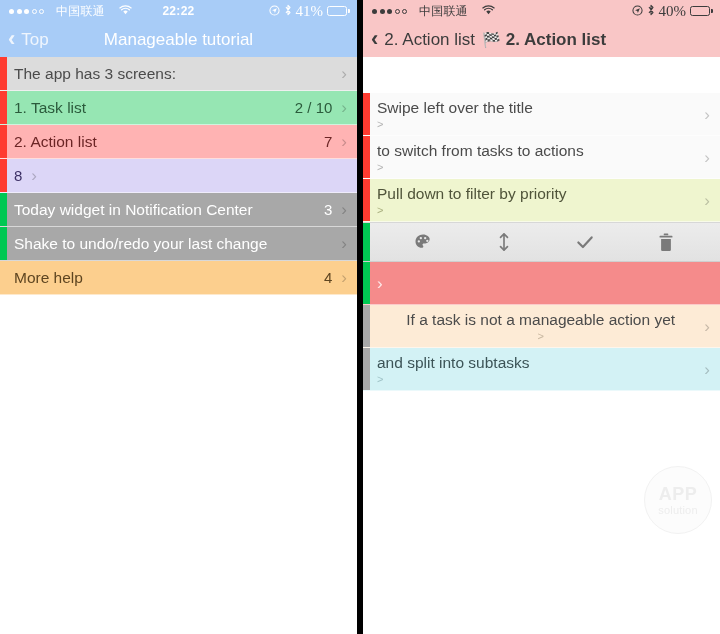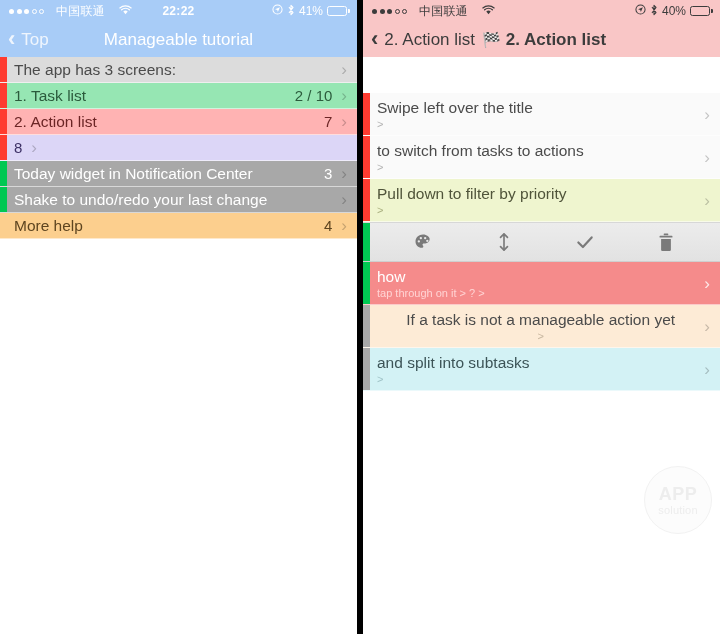--- a/index.html
+++ b/index.html
@@ -58,23 +58,24 @@
     font-size: 12px;
     font-weight: bold;
     letter-spacing: .3px;
     pointer-events: none;
   }
   .sb-right {
     margin-left: auto;
     display: flex;
     align-items: center;
     gap: 4px;
-    font-size: 12px;
+    font-size: 15px;
     position: relative;
     z-index: 2;
+    font-family: Liberation Serif, serif;
   }
   .battery {
     display: inline-flex;
     align-items: center;
   }
   .batt-body {
     width: 20px; height: 10px;
     border-radius: 2.5px;
     box-sizing: border-box;
     padding: 1.5px;
@@ -127,21 +128,21 @@
   
   .list { width: 100%; }
   .row {
     position: relative;
     display: flex;
     align-items: center;
     box-sizing: border-box;
     padding: 0 10px 0 14px;
     border-bottom: 1px solid rgba(255,255,255,0.55);
   }
-  .row.simple { height: 26px; }
+  .row.simple { height: 34px; }
   .row.two-line { height: 43px; align-items: stretch; }
   .stripe {
     position: absolute;
     left: 0; top: 0; bottom: 0;
     width: 7px;
   }
   .row-main {
     flex: 1;
     display: flex;
     flex-direction: column;
@@ -431,24 +432,20 @@
               <rect x="2.6" y="4.4" width="14.8" height="2" rx="0.7"></rect>
               <path d="M4.4 8 h11.2 v12.4 a1.4 1.4 0 0 1-1.4 1.4 H5.8 a1.4 1.4 0 0 1-1.4-1.4 Z"></path>
             </svg>
           </div>
         </div>
     </div>
 
     <div class="list" id="right-list-bottom">
         <div class="row two-line" style="background: rgb(245, 139, 139); color: rgb(255, 255, 255);">
           <span class="stripe" style="background: rgb(0, 200, 83);"></span>
-          <div class="row-main">
-            <div class="row-title">how</div>
-            <div class="row-sub" style="color: rgb(255, 212, 212);">tap through on it &gt; ?   &gt;</div>
-          </div>
           <div class="row-chevron" style="color: rgba(255, 255, 255, 0.8);">›</div>
         </div>
         <div class="row two-line" style="background: rgb(253, 235, 214); color: rgb(75, 75, 75); text-align: center;">
           <span class="stripe" style="background: rgb(168, 168, 168);"></span>
           <div class="row-main">
             <div class="row-title">If a task is not a manageable action yet</div>
             <div class="row-sub" style="color: rgb(199, 182, 159);">&gt;</div>
           </div>
           <div class="row-chevron" style="color: rgba(0, 0, 0, 0.22);">›</div>
         </div>

